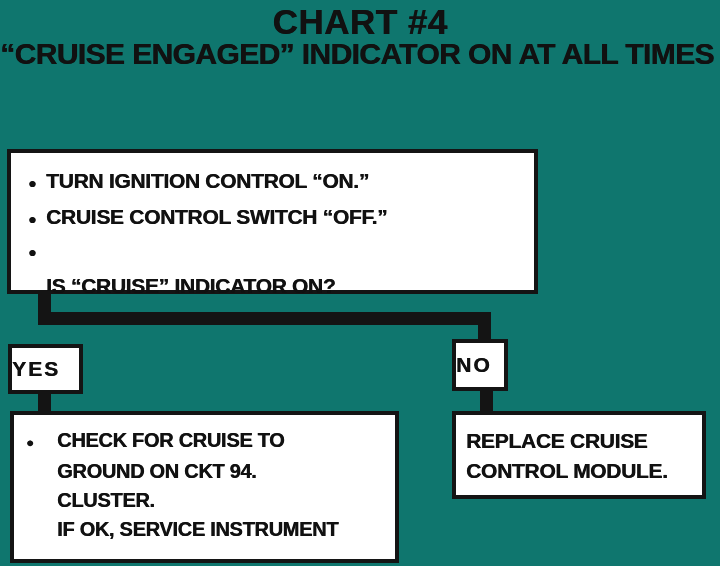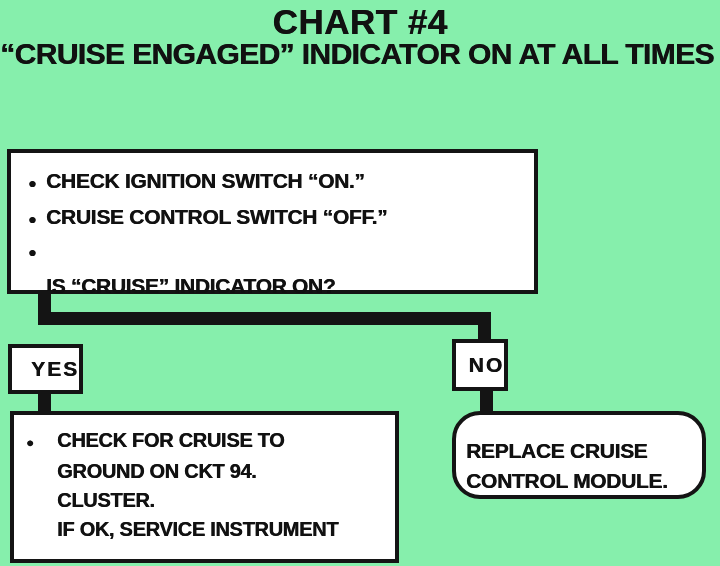--- a/index.html
+++ b/index.html
@@ -4,21 +4,21 @@
 <style>
   html, body {
     margin: 0;
     padding: 0;
     background: #ffffff;
   }
   .stage {
     position: relative;
     width: 720px;
     height: 566px;
-    background: #86efac;
+    background: #0f766e;
     font-family: "Liberation Sans", sans-serif;
     color: #111111;
     overflow: hidden;
   }
   .title {
     position: absolute;
     top: 2px;
     left: 0;
     width: 720px;
     text-align: center;
@@ -65,21 +65,21 @@
   }
   .bulletcol {
     flex: 0 0 35px;
     padding-left: 17px;
     font-size: 14px;
     box-sizing: border-box;
   }
   .labelbox {
     display: flex;
     align-items: center;
-    justify-content: flex-end;
+    justify-content: flex-start;
     font-size: 21px;
     font-weight: 700;
     letter-spacing: 2px;
     text-shadow: 0.5px 0 0 #111;
   }
   .yesbox { left: 8px; top: 344px; width: 75px; height: 50px; }
   .nobox  { left: 452px; top: 339px; width: 56px; height: 52px; }
   .action-left {
     left: 10px; top: 411px;
     width: 389px; height: 152px;
@@ -95,22 +95,21 @@
     text-shadow: 0.5px 0 0 #111;
   }
   .action-left .bulletcol {
     flex: 0 0 43px;
     padding-left: 12px;
     font-size: 13px;
   }
   .action-right {
     left: 452px; top: 411px;
     width: 254px; height: 88px;
-    padding: 21px 0 0 10px;
-    border-radius: 28px;
+    padding: 11px 0 0 10px;
   }
   .action-right .brow {
     line-height: 30px;
     font-size: 21px;
     font-weight: 700;
     letter-spacing: -0.3px;
     text-shadow: 0.5px 0 0 #111;
   }
   
   .conn-left-v   { left: 38px;  top: 291px; width: 13px; height: 27px; }
@@ -123,21 +122,21 @@
 <body>
 
 <div class="stage">
 
   <div class="title">CHART #4</div>
   <div class="subtitle">“CRUISE ENGAGED” INDICATOR ON AT ALL TIMES</div>
 
   <div class="box decision">
     <div class="brow">
       <span class="bulletcol">●</span>
-      <span>CHECK IGNITION SWITCH “ON.”</span>
+      <span>TURN IGNITION CONTROL “ON.”</span>
     </div>
     <div class="brow">
       <span class="bulletcol">●</span>
       <span>CRUISE CONTROL SWITCH “OFF.”</span>
     </div>
     <div class="brow">
       <span class="bulletcol">●</span>
     </div>
     <div class="brow">
       <span class="bulletcol"></span>

